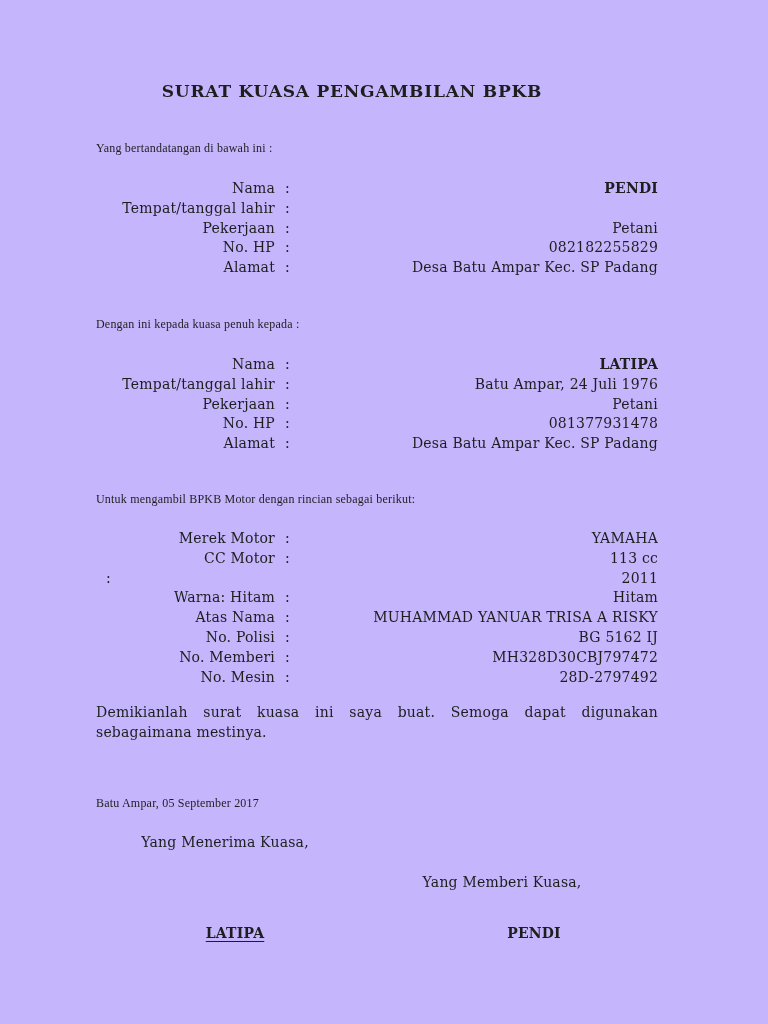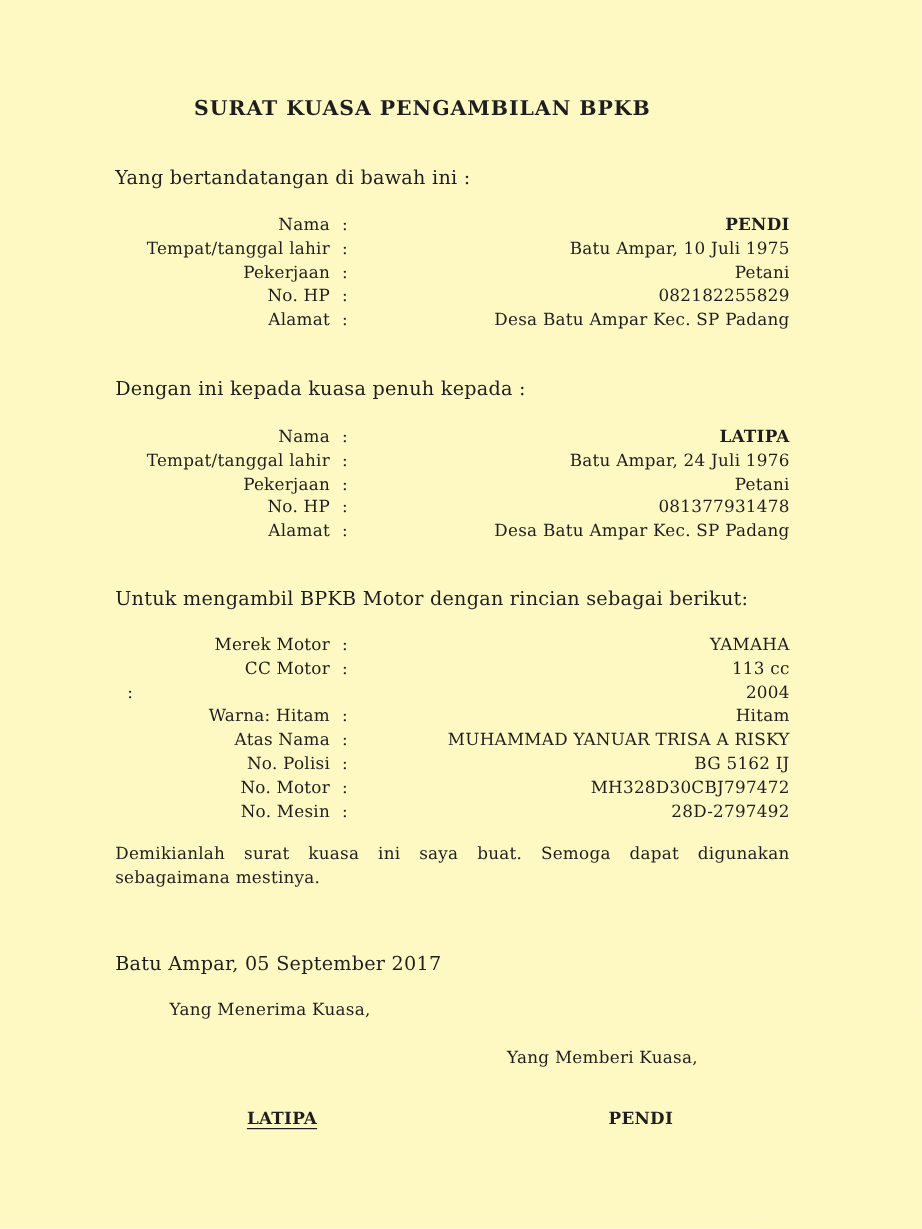--- a/index.html
+++ b/index.html
@@ -5,37 +5,38 @@
   * { margin:0; padding:0; box-sizing:border-box; }
   html,body { width:768px; height:1024px; }
   body {
     background:#ffffff;
     font-family:"DejaVu Serif","Liberation Serif",serif;
     color:#1e1e1e;
   }
   .page {
     position:relative;
     width:768px; height:1024px;
-    background:#fef9c3;
+    background:#c4b5fd;
     overflow:hidden;
     padding-left:47px;
   }
   .abs { position:absolute; }
   .doc-title {
     top:81px; left:0; width:704px;
     text-align:center;
     font-weight:700;
     font-size:17px;
     letter-spacing:0.8px;
   }
   .line {
-    font-size:16px;
+    font-size:12px;
     line-height:20px;
     letter-spacing:0.2px;
     white-space:nowrap;
+    font-family:Liberation Serif, serif;
   }
   .intro-line   { top:138px; left:96px; }
   .grant-clause { top:314px; left:96px; }
   .purpose-clause { top:489px; left:96px; }
 
   .fields { left:96px; width:562px; }
   .fields-grantor { top:179px; }
   .fields-grantee { top:355px; }
   .fields-vehicle { top:529px; }
   .frow {
@@ -93,21 +94,20 @@
 
   <div class="abs fields fields-grantor">
       <div class="frow">
         <span class="flabel">Nama</span>
         <span class="fcolon">:</span>
         <span class="fvalue bold">PENDI</span>
       </div>
       <div class="frow">
         <span class="flabel">Tempat/tanggal lahir</span>
         <span class="fcolon">:</span>
-        <span class="fvalue">Batu Ampar, 10 Juli 1975</span>
       </div>
       <div class="frow">
         <span class="flabel">Pekerjaan</span>
         <span class="fcolon">:</span>
         <span class="fvalue">Petani</span>
       </div>
       <div class="frow">
         <span class="flabel">No. HP</span>
         <span class="fcolon">:</span>
         <span class="fvalue">082182255829</span>
@@ -157,39 +157,39 @@
         <span class="fcolon">:</span>
         <span class="fvalue">YAMAHA</span>
       </div>
       <div class="frow">
         <span class="flabel">CC Motor</span>
         <span class="fcolon">:</span>
         <span class="fvalue">113 cc</span>
       </div>
       <div class="frow">
         <span class="fcolon">:</span>
-        <span class="fvalue">2004</span>
+        <span class="fvalue">2011</span>
       </div>
       <div class="frow">
         <span class="flabel">Warna: Hitam</span>
         <span class="fcolon">:</span>
         <span class="fvalue">Hitam</span>
       </div>
       <div class="frow">
         <span class="flabel">Atas Nama</span>
         <span class="fcolon">:</span>
         <span class="fvalue">MUHAMMAD YANUAR TRISA A RISKY</span>
       </div>
       <div class="frow">
         <span class="flabel">No. Polisi</span>
         <span class="fcolon">:</span>
         <span class="fvalue">BG 5162 IJ</span>
       </div>
       <div class="frow">
-        <span class="flabel">No. Motor</span>
+        <span class="flabel">No. Memberi</span>
         <span class="fcolon">:</span>
         <span class="fvalue">MH328D30CBJ797472</span>
       </div>
       <div class="frow">
         <span class="flabel">No. Mesin</span>
         <span class="fcolon">:</span>
         <span class="fvalue">28D-2797492</span>
       </div>
     </div>
 

